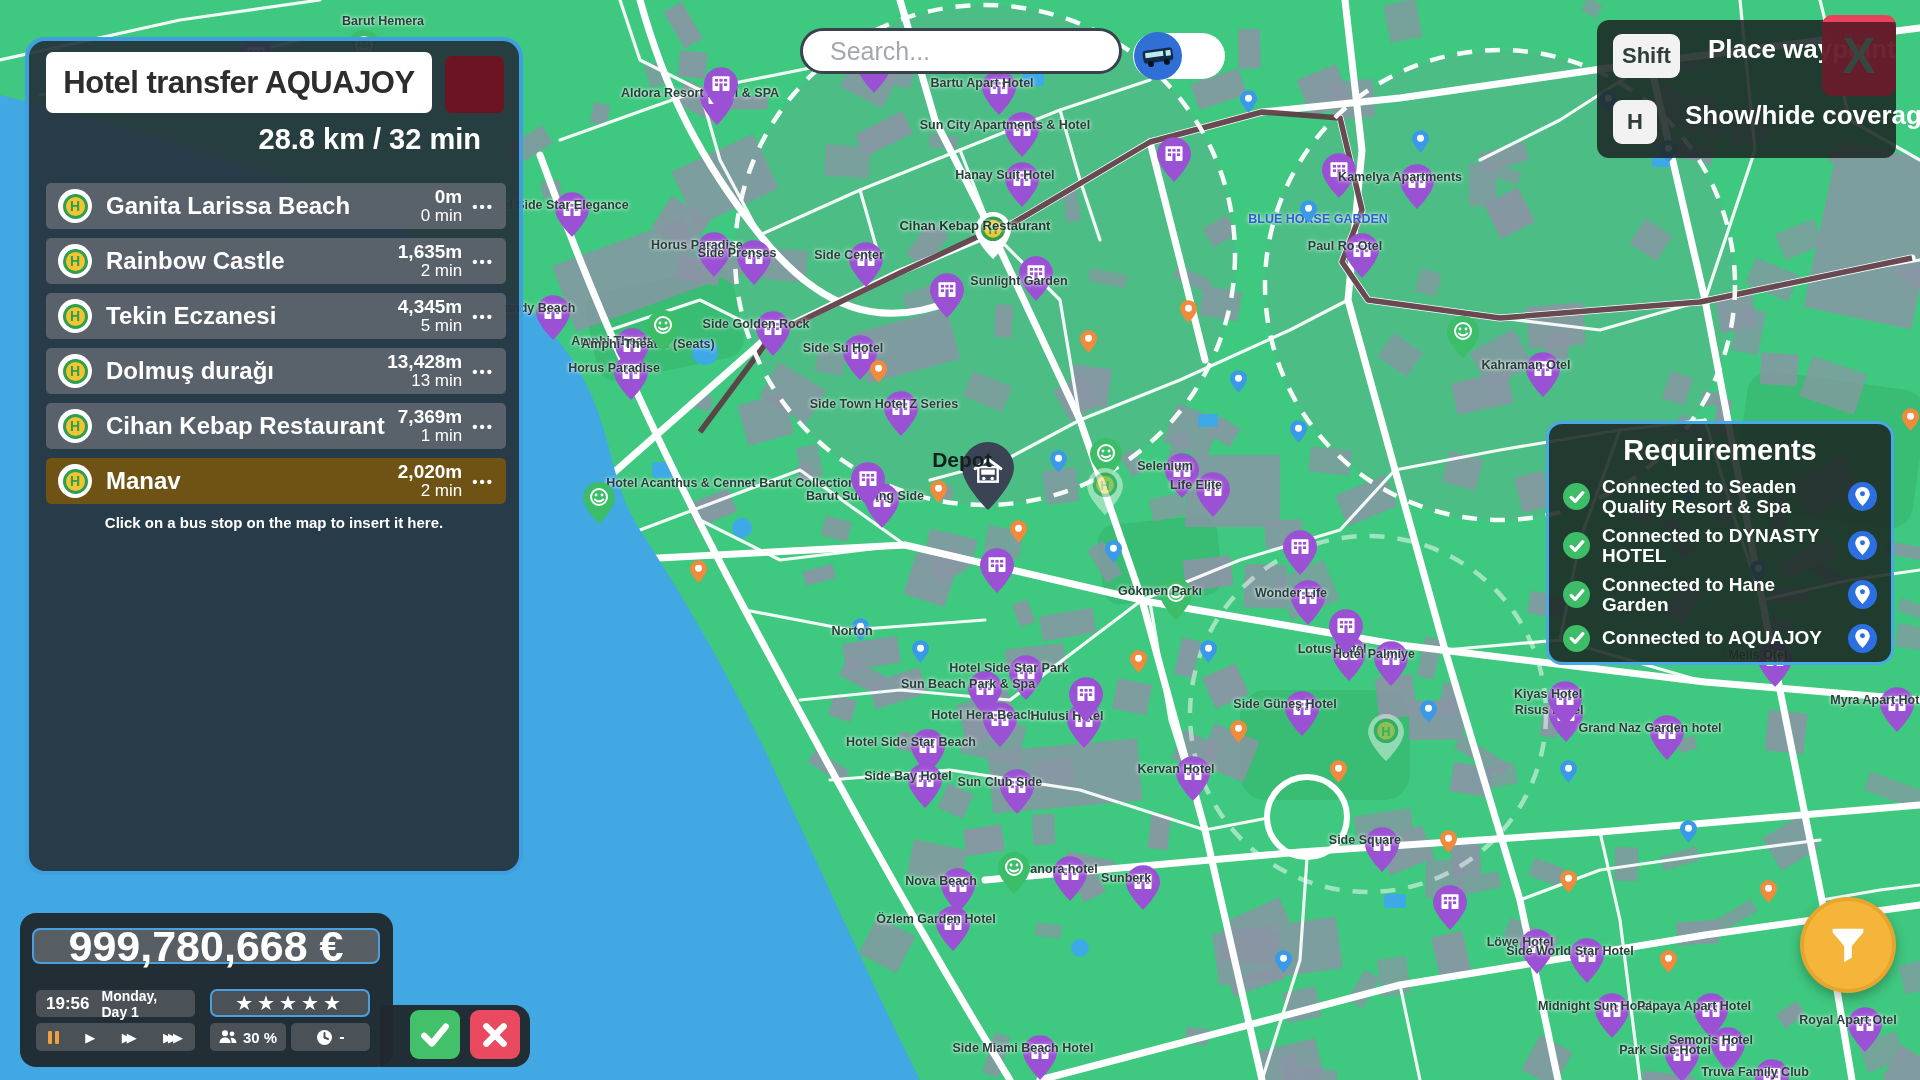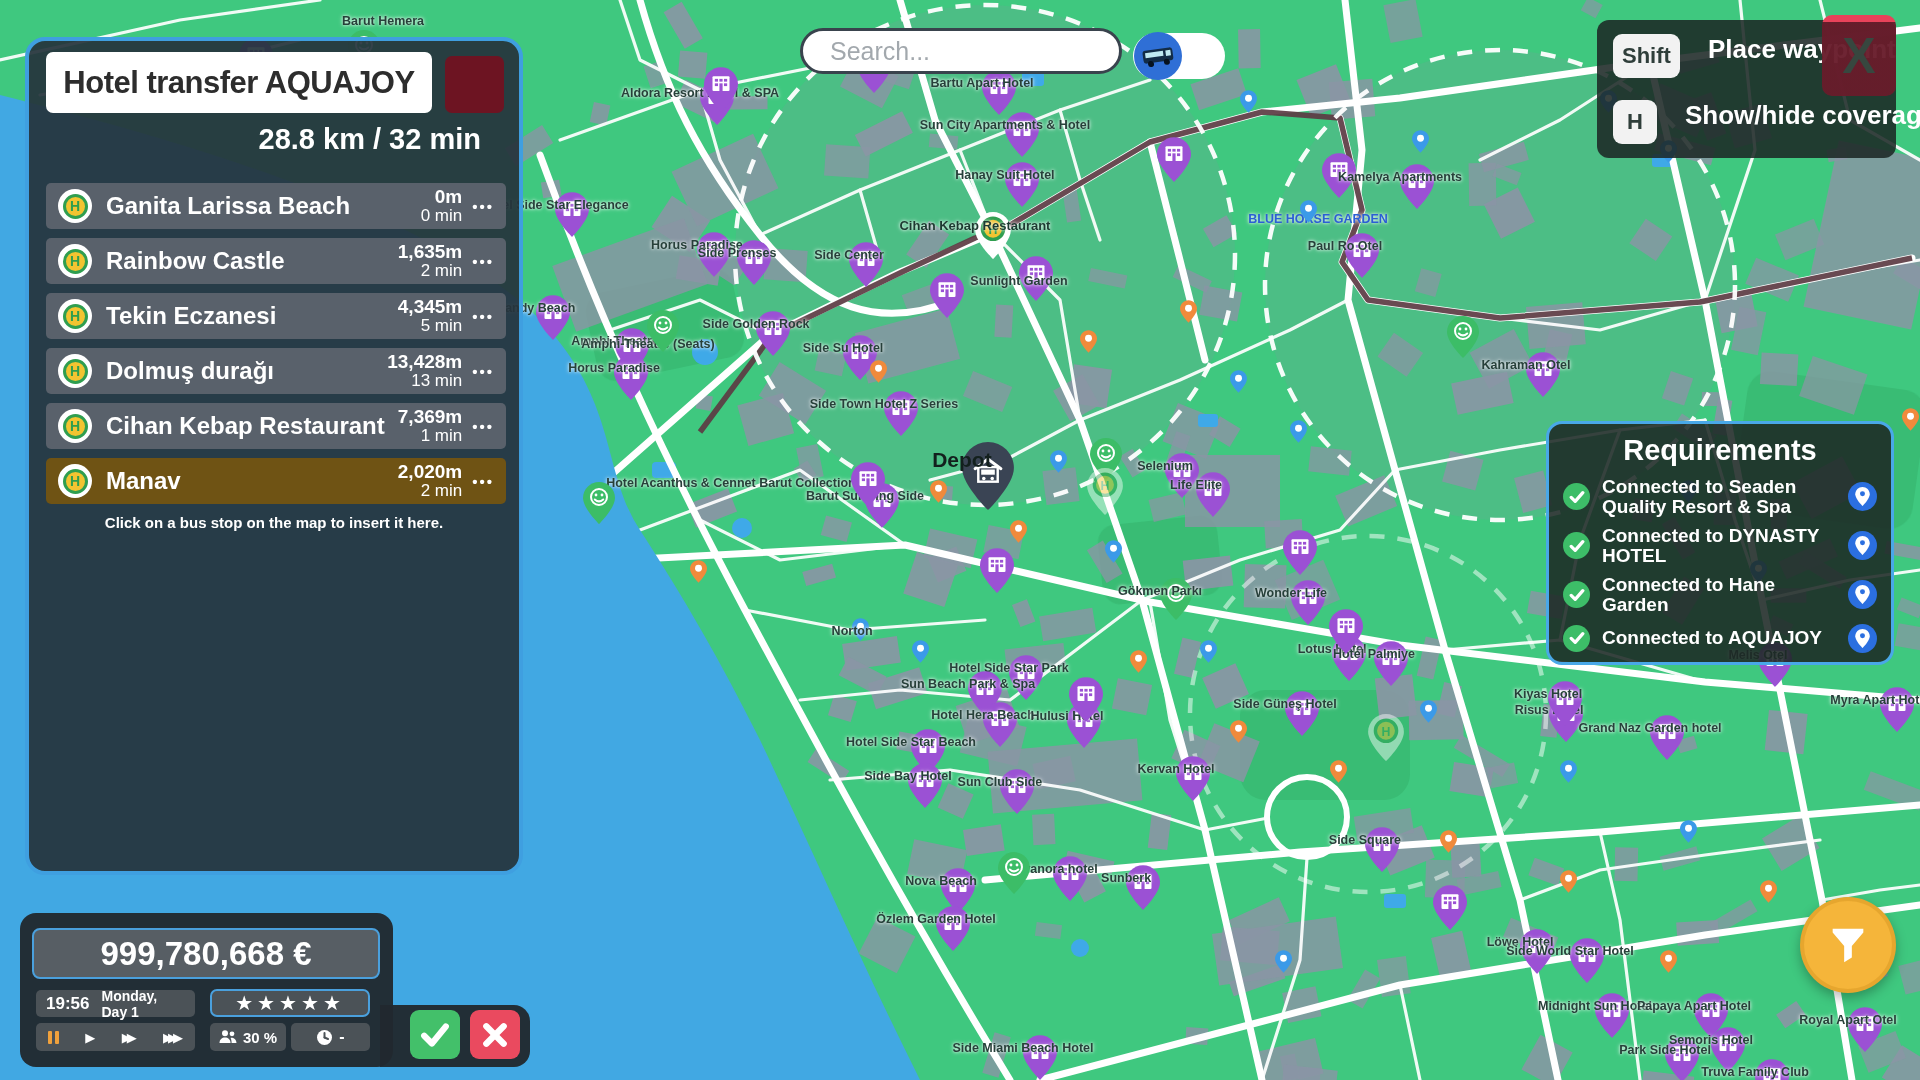--- a/index.html
+++ b/index.html
@@ -35,23 +35,23 @@
   .stop-right{text-align:right;line-height:1.05;margin-right:10px;}
   .stop-dist{font-size:19px;font-weight:bold;}
   .stop-time{font-size:17px;}
   .stop-more{font-size:15px;letter-spacing:2px;font-weight:bold;}
   #stops-hint{position:absolute;left:0;top:473px;width:100%;text-align:center;
     font-size:15px;font-weight:bold;color:#fff;}
   
   .hud-bg{position:absolute;background:rgba(33,41,47,.96);}
   #hud-main{left:20px;top:913px;width:373px;height:154px;border-radius:16px;}
   #hud-ext{left:380px;top:1005px;width:150px;height:62px;border-radius:0 16px 16px 0;}
-  #money-box{position:absolute;left:32px;top:928px;width:348px;height:51px;background:#575e64;
+  #money-box{position:absolute;left:32px;top:928px;width:348px;height:36px;background:#575e64;
     border:2px solid #4aa0dd;border-radius:8px;box-sizing:border-box;display:flex;align-items:center;justify-content:center;
-    color:#fff;font-size:33px;font-weight:bold;}
+    color:#fff;font-size:43px;font-weight:bold;}
   .hud-chip{position:absolute;background:#4b5257;border-radius:5px;display:flex;align-items:center;color:#fff;box-sizing:border-box;}
   #chip-time{left:36px;top:990px;width:159px;height:27px;padding:0 10px;gap:12px;}
   #chip-time .clock-t{font-size:17px;font-weight:bold;}
   #chip-time .date-t{font-size:14px;font-weight:bold;}
   #chip-stars{left:210px;top:989px;width:160px;height:28px;border:2px solid #4aa0dd;border-radius:7px;
     justify-content:center;font-size:20px;letter-spacing:4px;}
   #chip-play{left:36px;top:1023px;width:159px;height:28px;padding:0 12px;justify-content:space-between;}
   #chip-pass{left:210px;top:1023px;width:76px;height:28px;justify-content:center;gap:6px;font-size:15px;font-weight:bold;}
   #chip-sched{left:291px;top:1023px;width:79px;height:28px;justify-content:center;gap:6px;font-size:16px;font-weight:bold;}
   .pause-bars{display:flex;gap:3px;}

